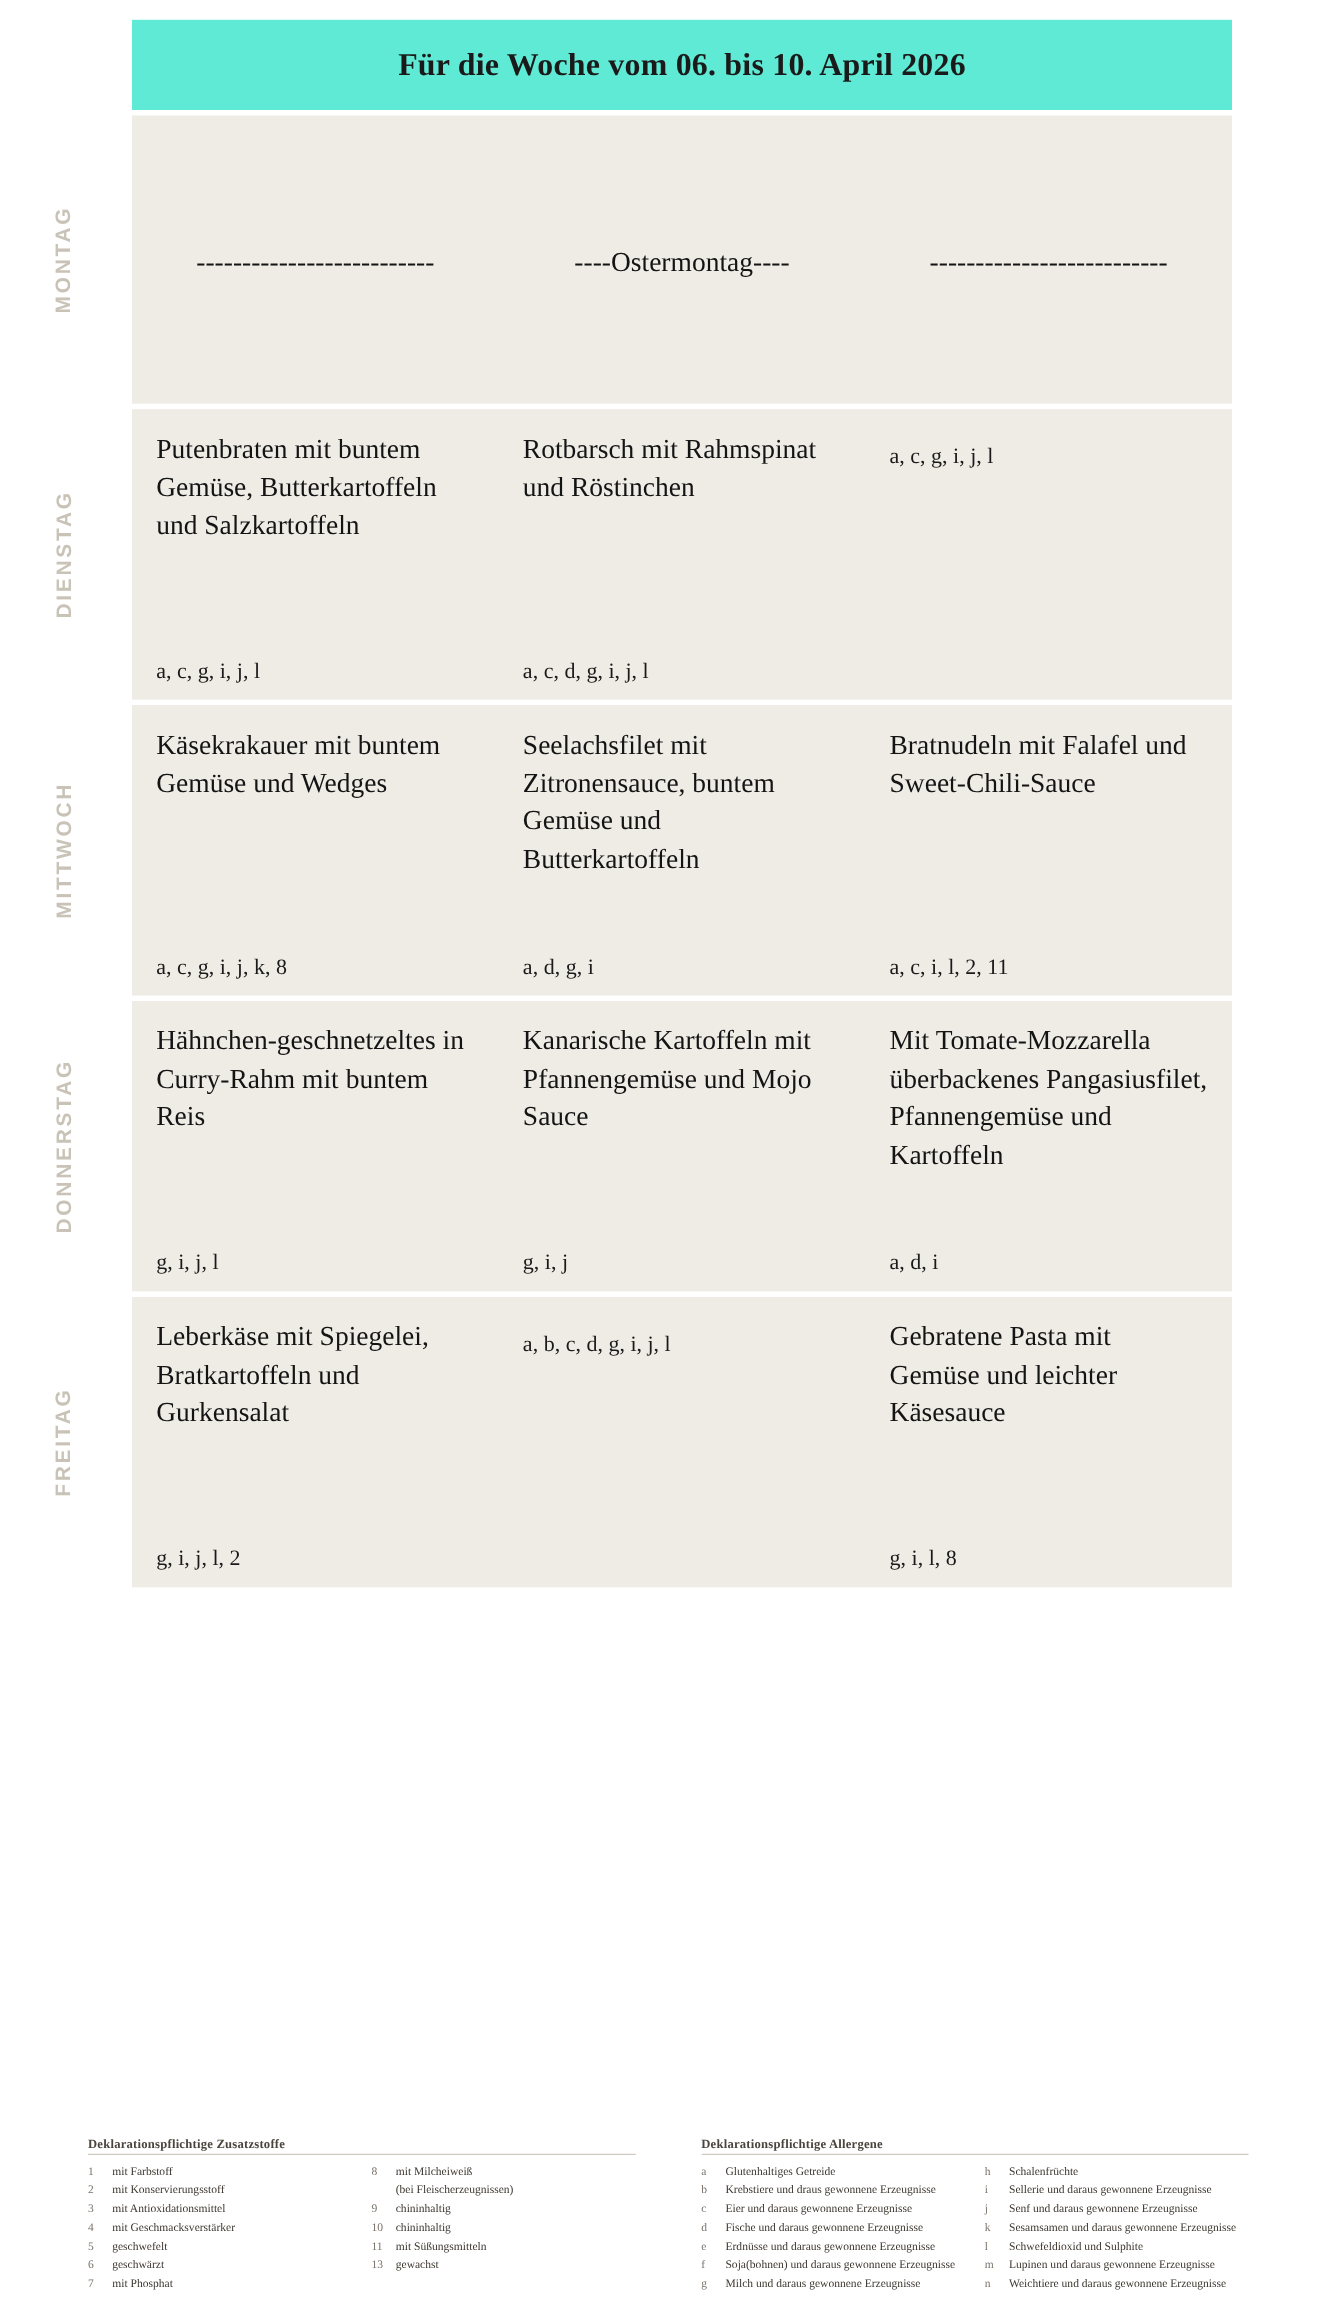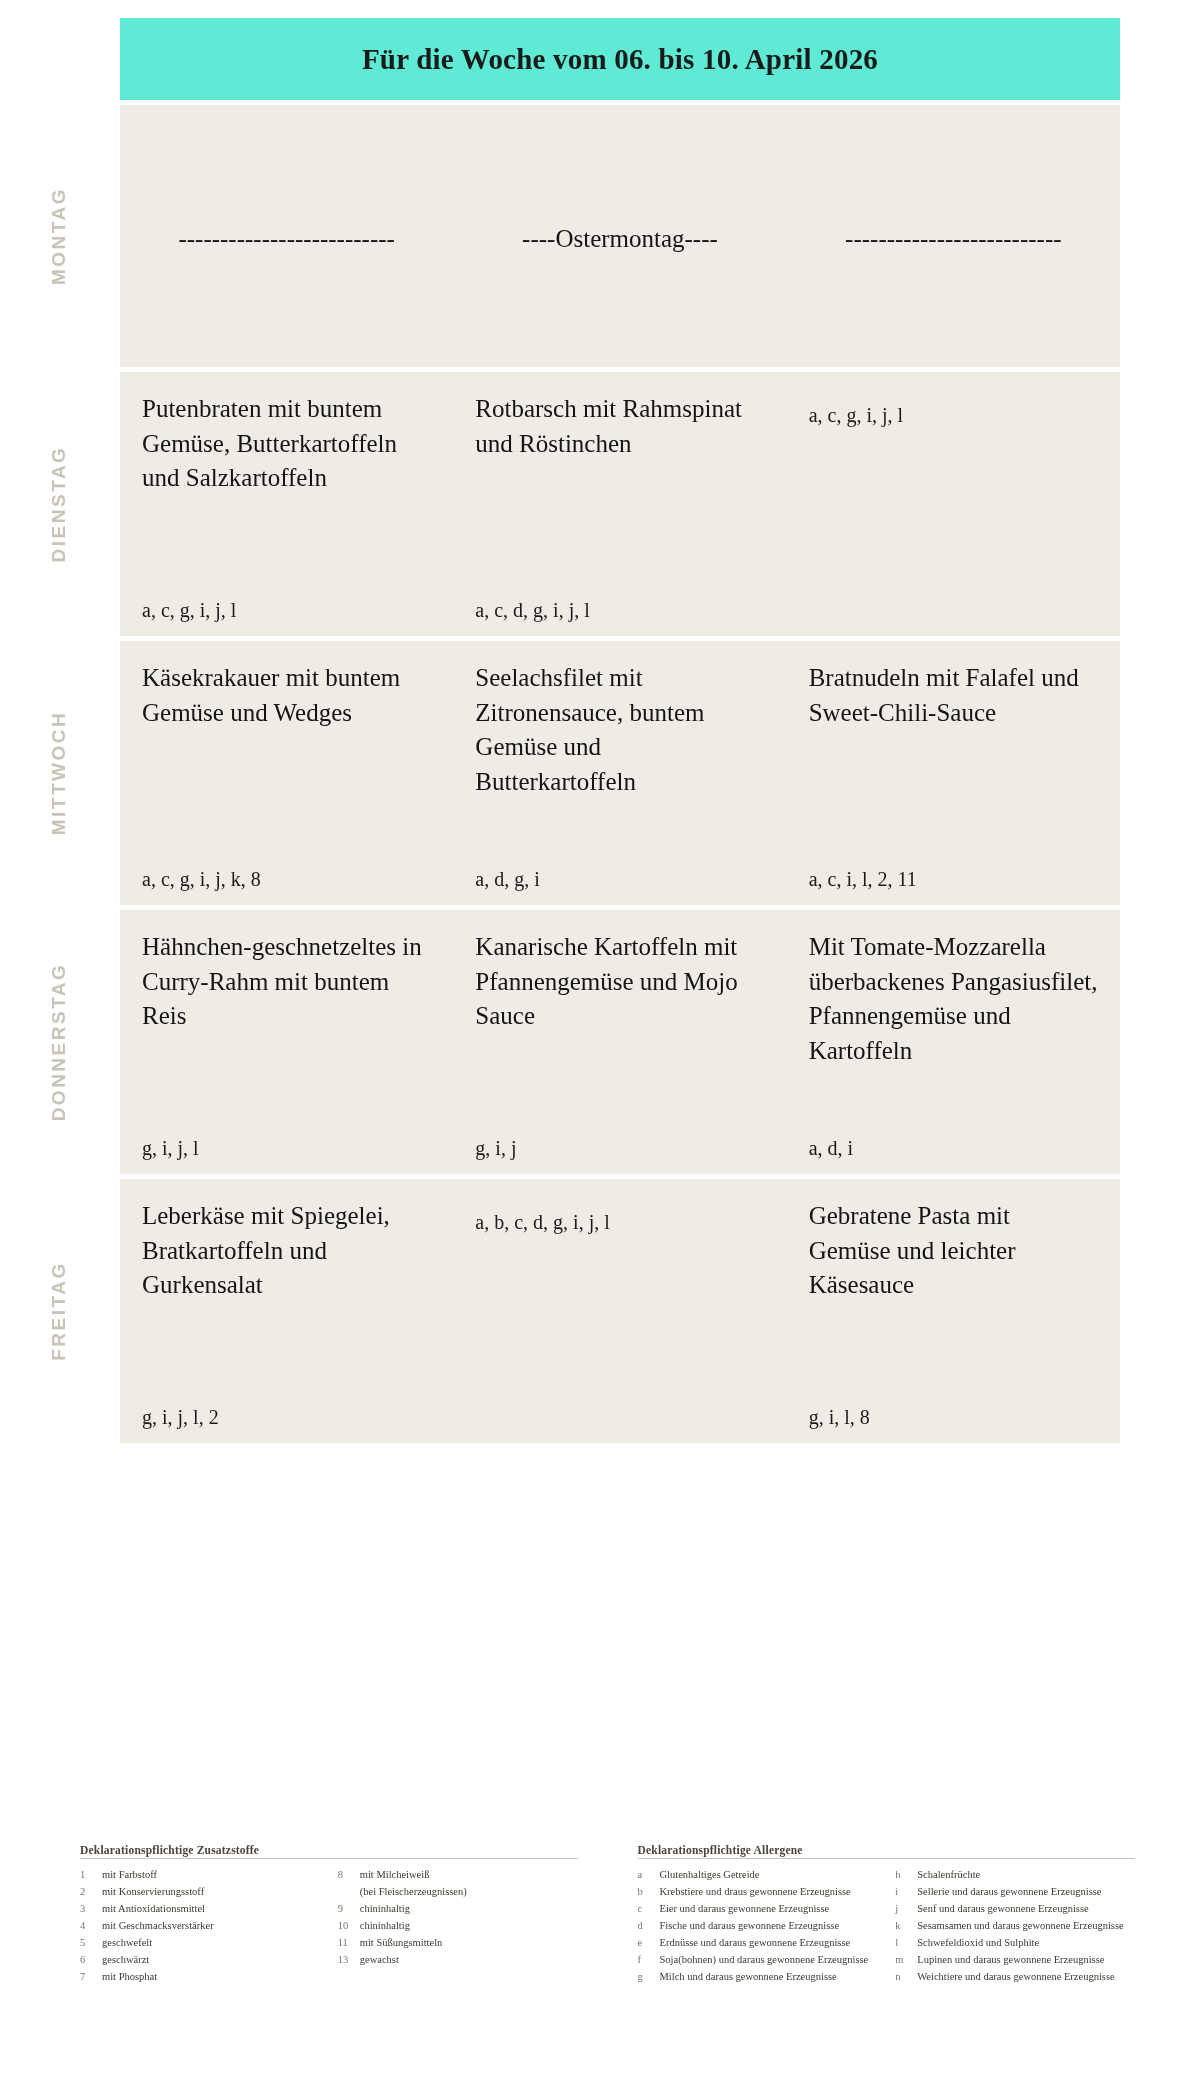--- a/index.html
+++ b/index.html
@@ -130,21 +130,21 @@
     flex: none;
     font-size: 25px;
     text-align: center;
     width: 100%;
   }
 
   
   .legend {
     position: absolute;
     left: 80px;
-    top: 1844px;
+    top: 1944px;
     width: 1055px;
     display: flex;
     gap: 60px;
     font-family: "Liberation Serif", serif;
   }
   .legend-block { flex: 1 1 0; }
   .legend-head {
     font-size: 11.5px;
     font-weight: bold;
     letter-spacing: 0.2px;

